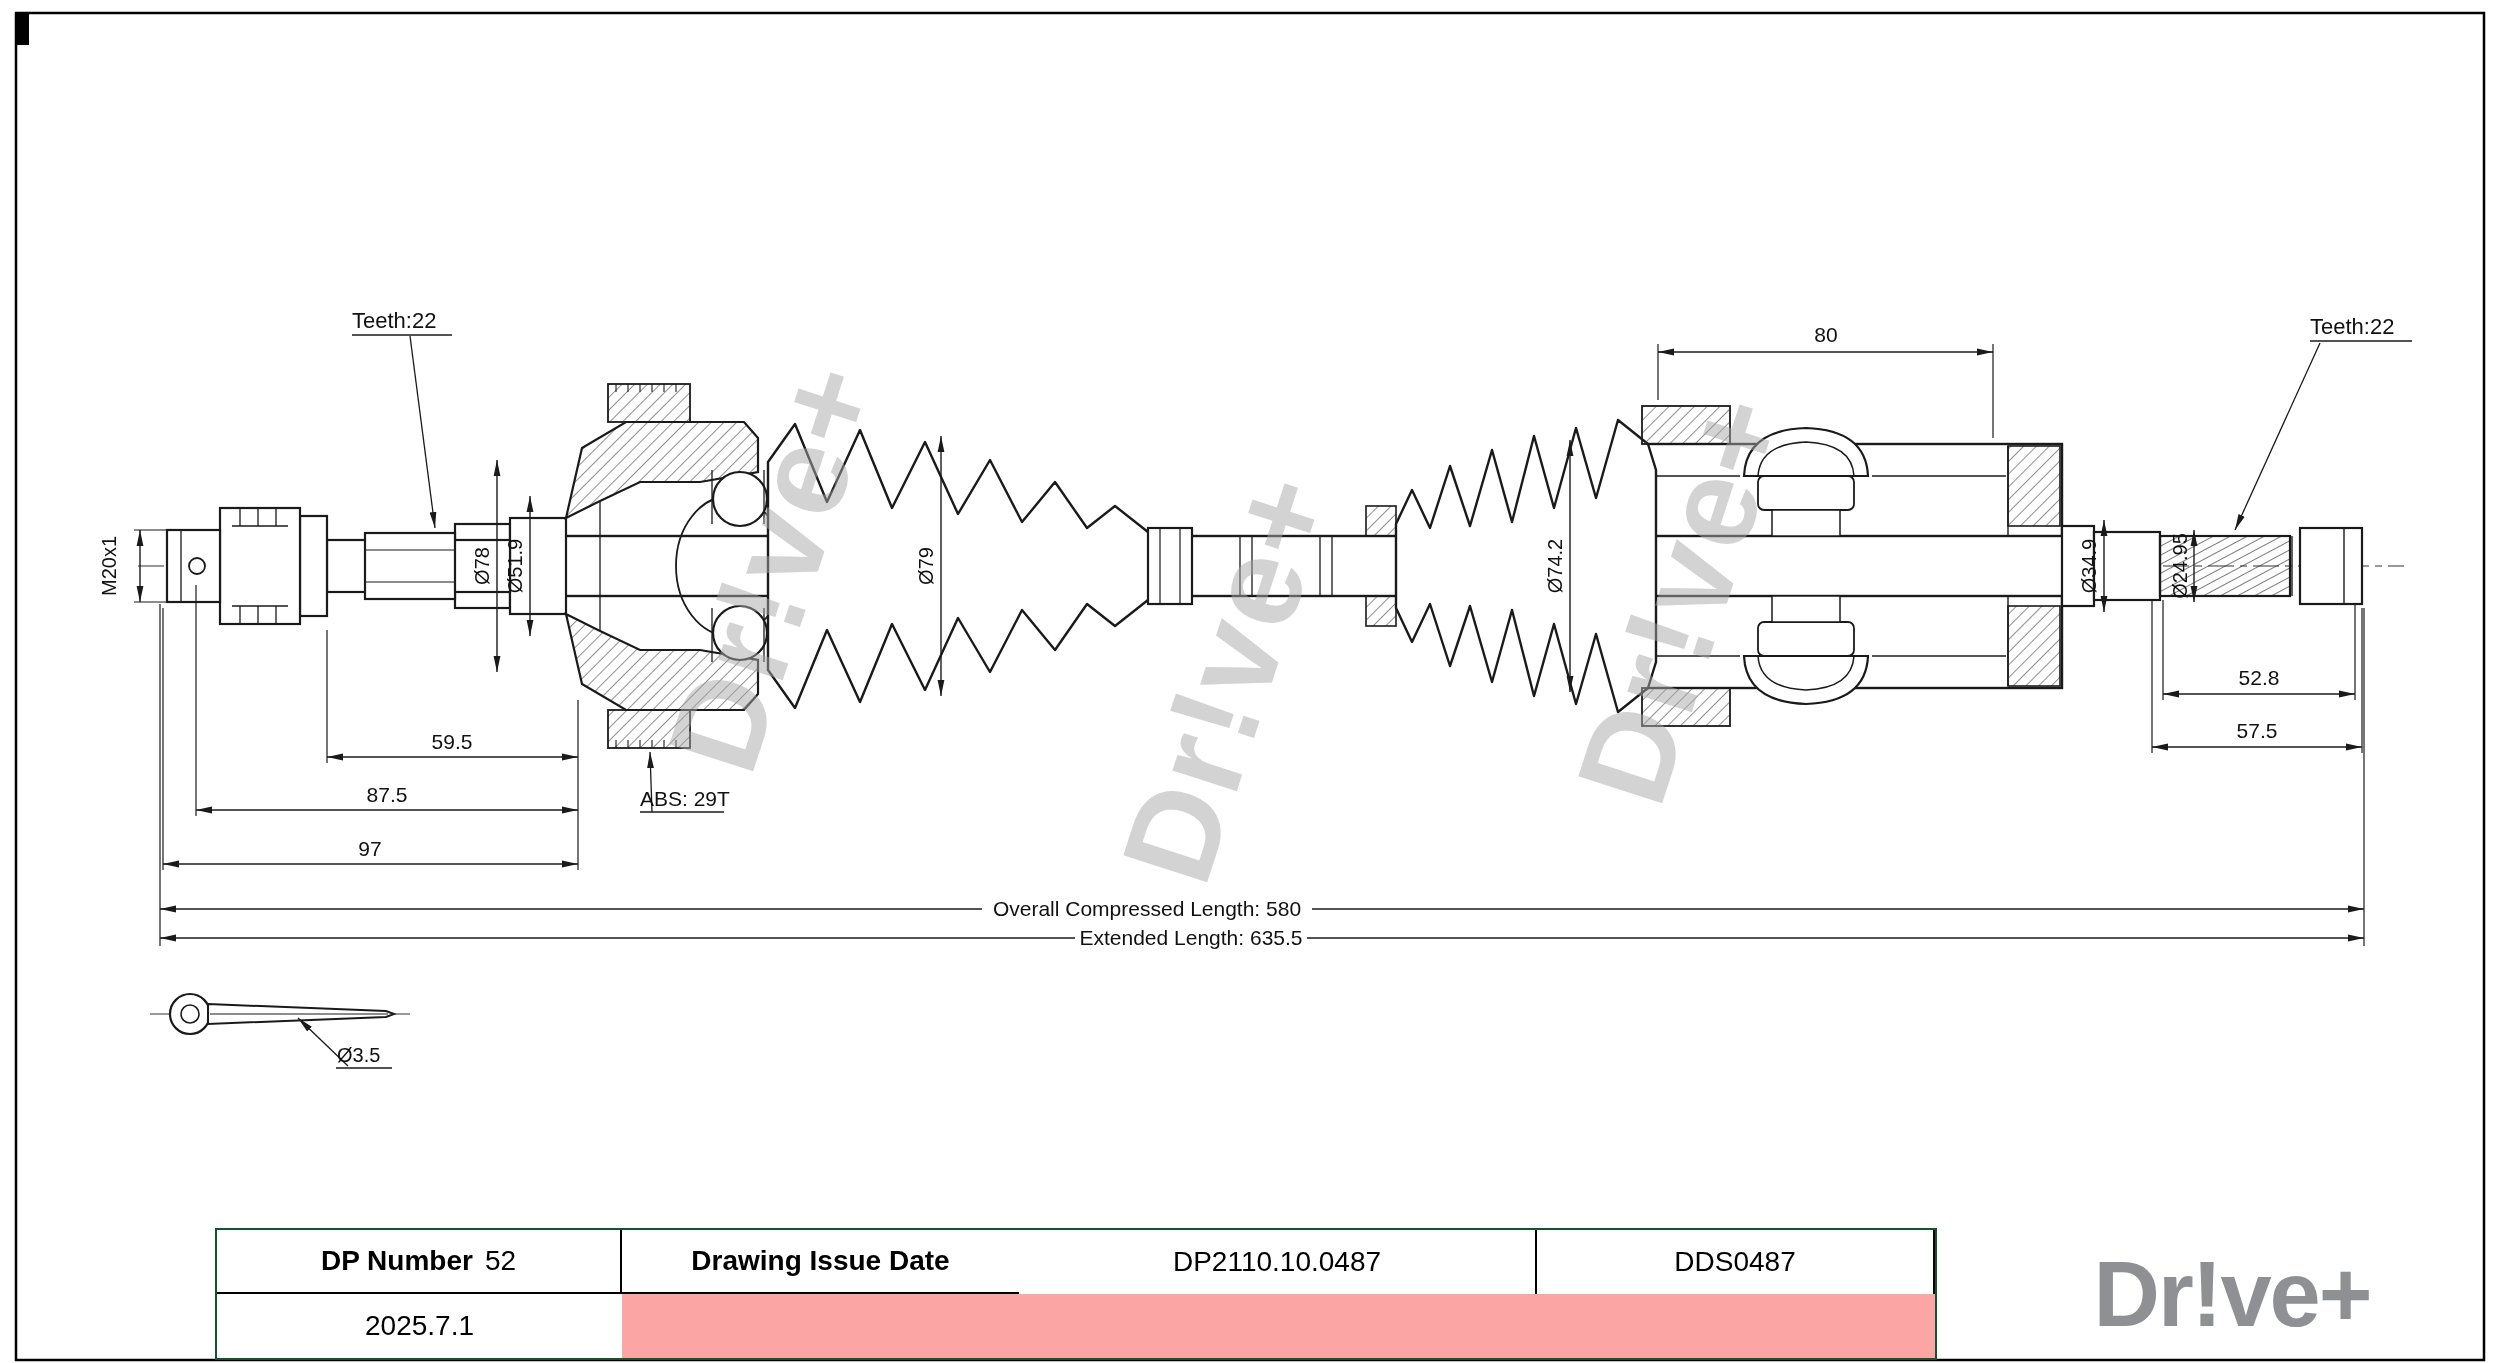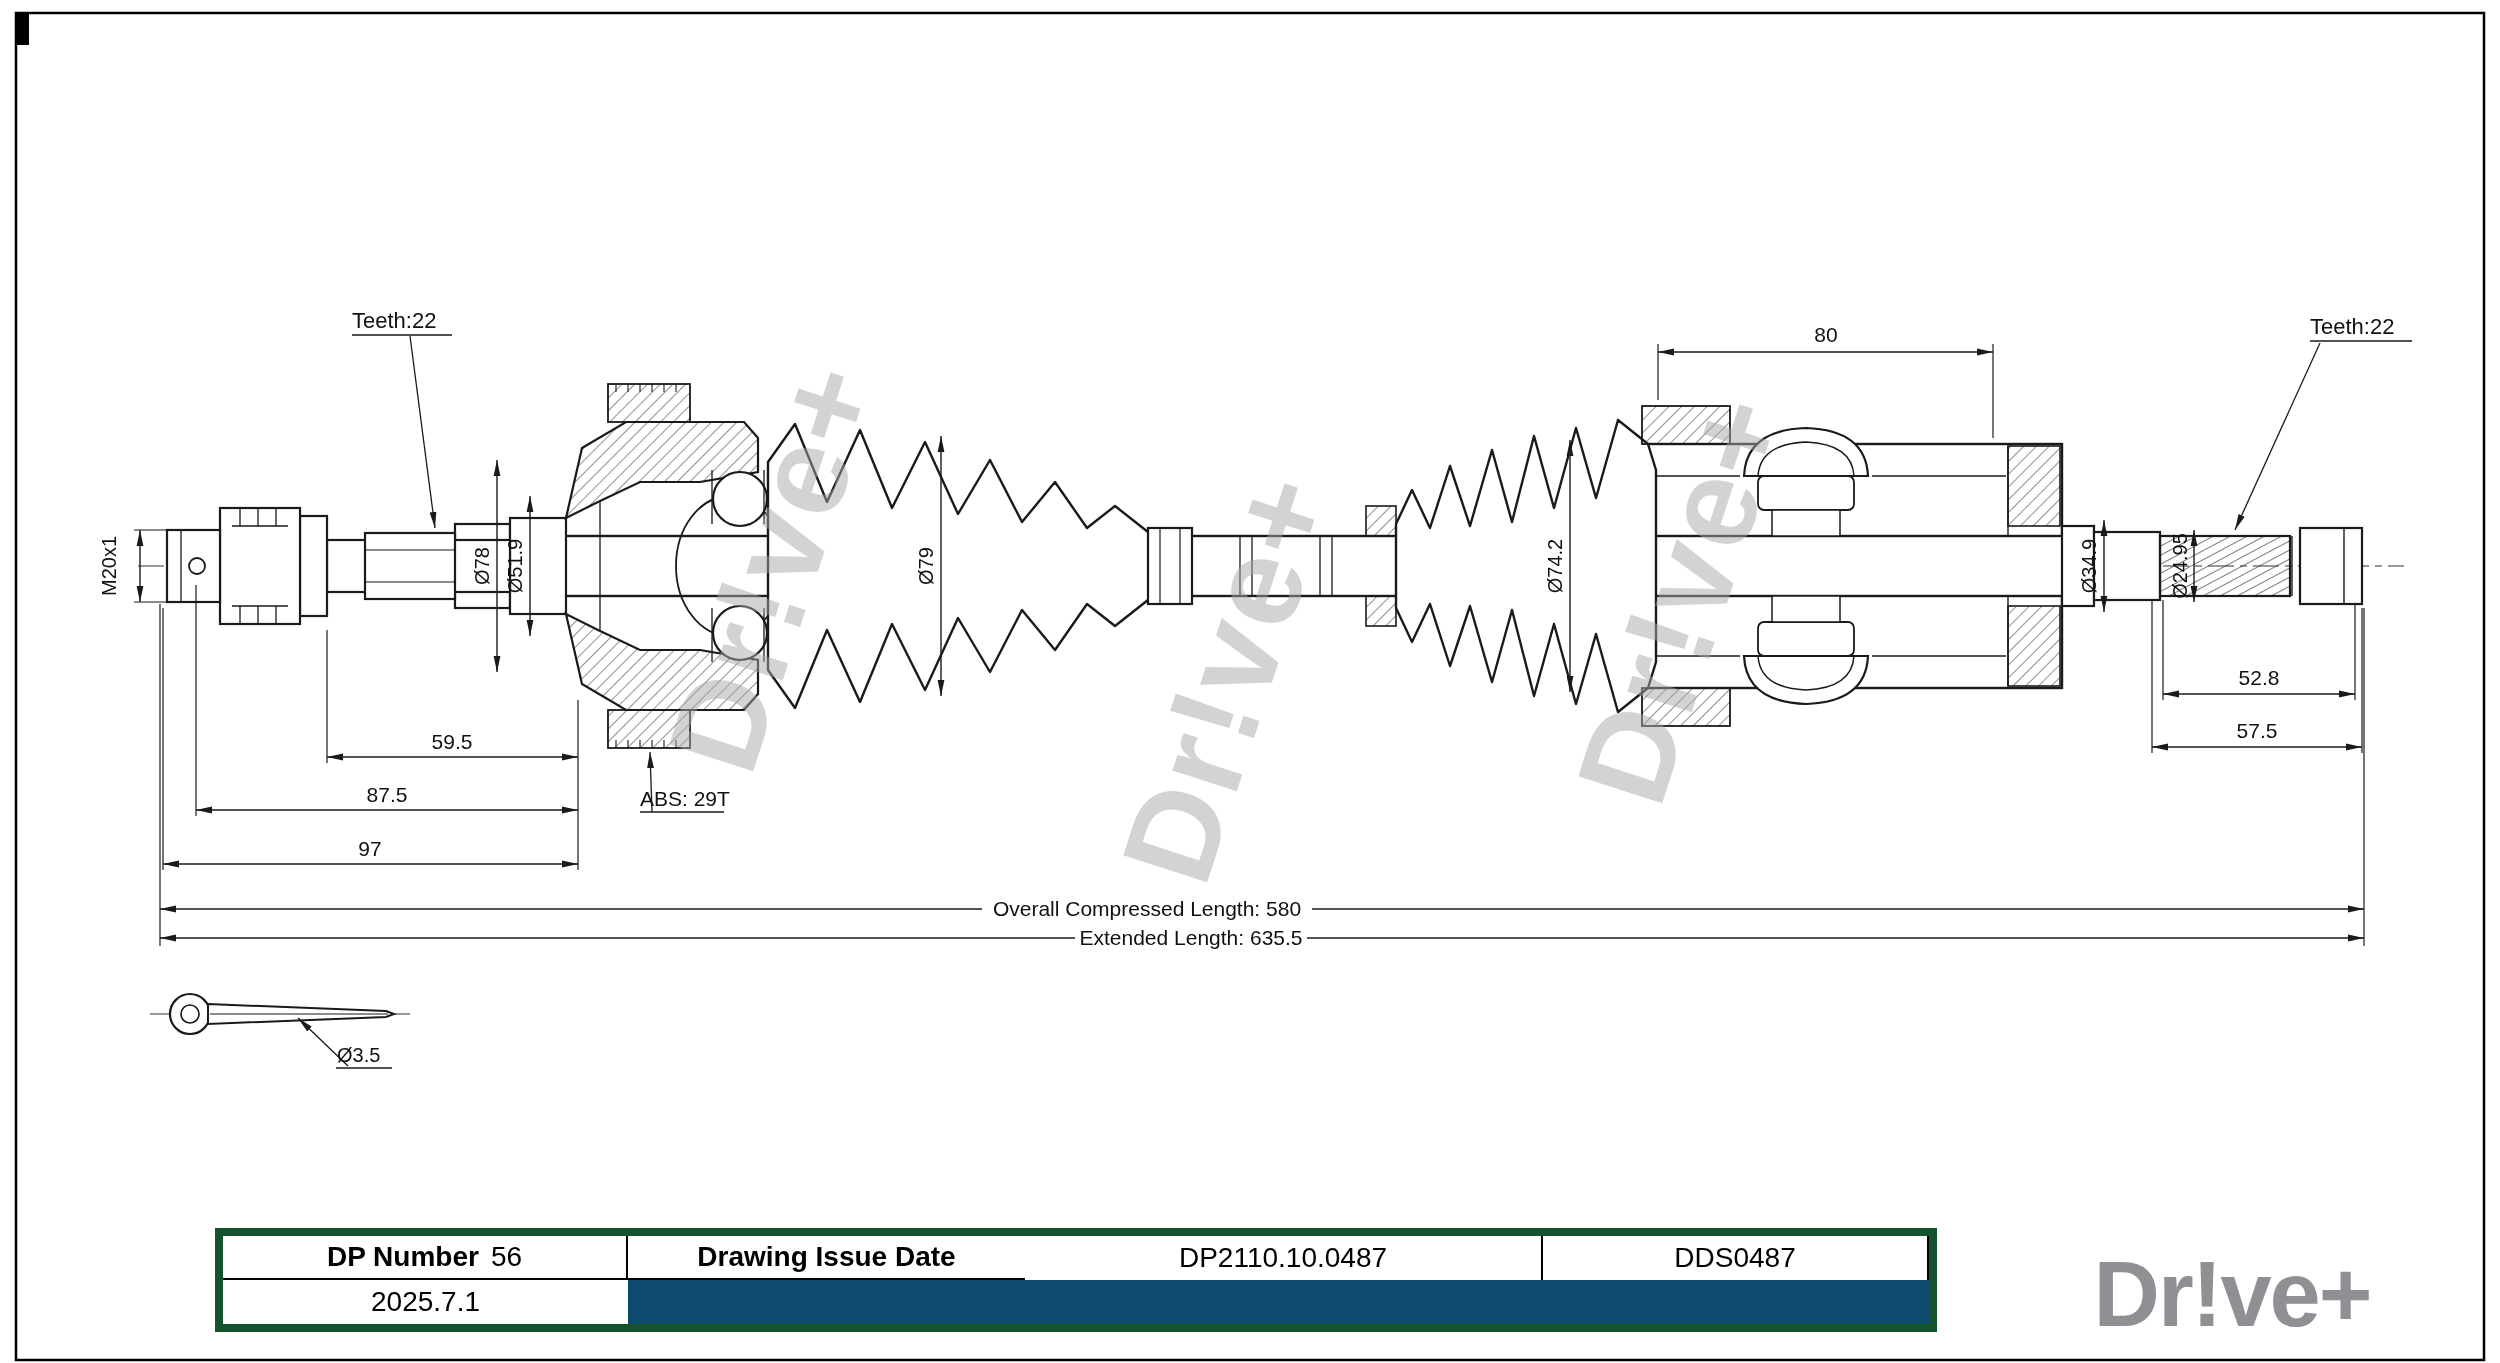--- a/index.html
+++ b/index.html
@@ -5,24 +5,24 @@
   html,body{margin:0;padding:0;background:#fff;}
   .page{position:relative;width:2500px;height:1363px;background:#fff;overflow:hidden;
         font-family:"Liberation Sans",sans-serif;}
   svg{position:absolute;left:0;top:0;z-index:1;}
   .txt{font:21px "Liberation Sans",sans-serif;fill:#111;}
   .note{font:22px "Liberation Sans",sans-serif;fill:#111;}
   .small{font:20px "Liberation Sans",sans-serif;fill:#111;}
   .wm{position:absolute;z-index:2;font:700 128px "Liberation Sans",sans-serif;
       color:rgba(168,168,168,0.5);transform:translate(-50%,-50%) rotate(-72deg);
       letter-spacing:3px;white-space:nowrap;pointer-events:none;}
-  .titleblock{position:absolute;left:215px;top:1228px;width:1722px;height:104px;
-      border:8px solid #14532d;box-sizing:border-box;display:grid;
+  .titleblock{position:absolute;left:215px;top:1228px;width:1722px;height:132px;
+      border:2px solid #14532d;box-sizing:border-box;display:grid;
       grid-template-columns:405px 397px 518px 1fr;grid-template-rows:1fr 1fr;
-      background:#0c4a6e;z-index:3;}
+      background:#fca5a5;z-index:3;}
   .tb-cell{display:flex;align-items:center;justify-content:center;gap:12px;
       border-right:2px solid #000;border-bottom:2px solid #000;
       font-size:28px;color:#000;background:#fff;}
   .tb-cell.lastcol{border-right:none;text-align:center;}
   .tb-cell.lastrow{border-bottom:none;}
   .tb-head{font-weight:700;}
   .logo{position:absolute;left:2062px;top:1246px;width:340px;height:96px;z-index:3;
       display:flex;align-items:center;justify-content:center;
       font:800 92px "Liberation Sans",sans-serif;color:#8e9093;letter-spacing:-2px;}
 </style>
@@ -257,21 +257,21 @@
   </g>
 </svg>
 
   <span class="wm" style="left:773px;top:566px;">Dr!ve+</span>
   <span class="wm" style="left:1227px;top:677px;">Dr!ve+</span>
   <span class="wm" style="left:1682px;top:598px;">Dr!ve+</span>
 
   <div class="titleblock">
     <div class="tb-cell">
       <span class="tb-head">DP Number</span>
-      <span>56</span>
+      <span>52</span>
     </div>
     <div class="tb-cell tb-head lastcol">Drawing Issue Date</div>
     <div class="tb-cell lastrow">DP2110.10.0487</div>
     <div class="tb-cell lastrow">DDS0487</div>
     <div class="tb-cell lastrow lastcol">2025.7.1</div>
   </div>
 
   <div class="logo">Dr!ve+</div>
 
 </div>

